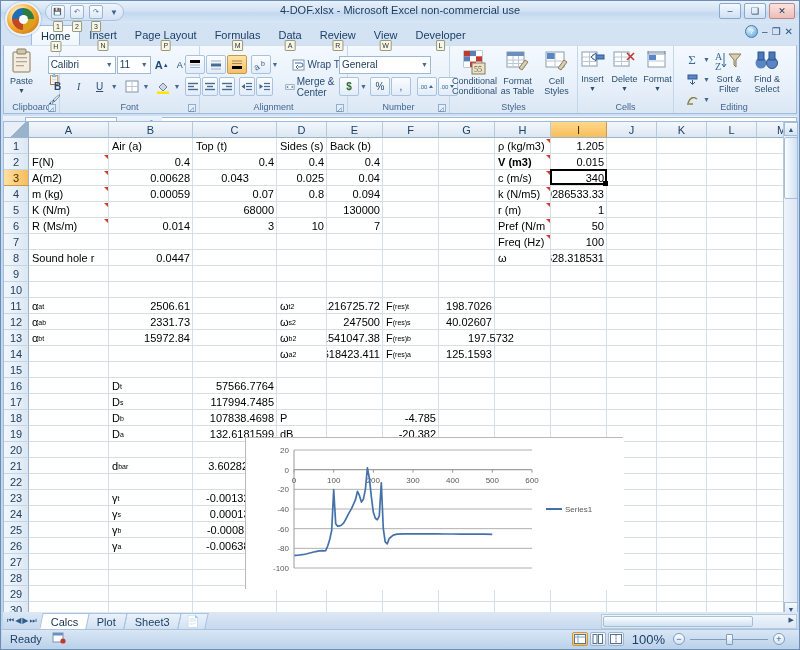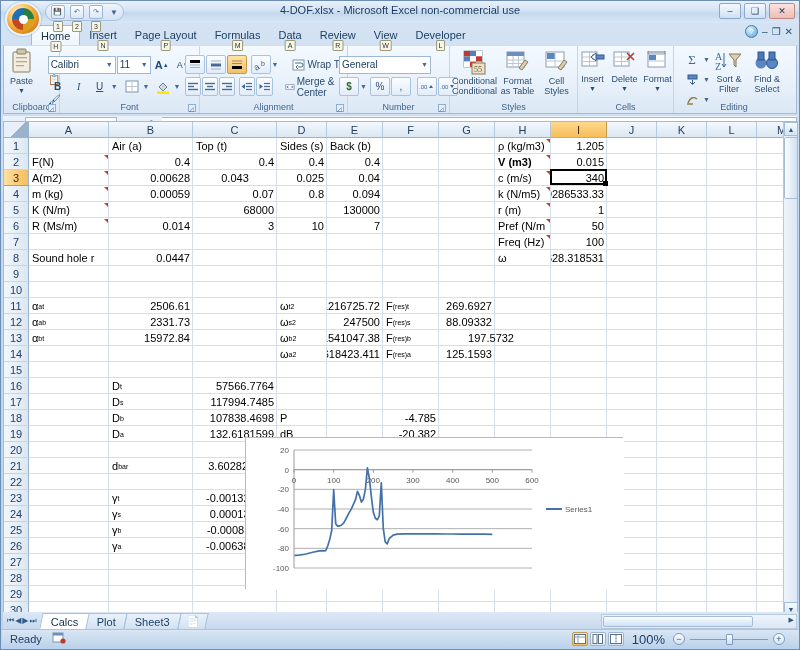--- a/index.html
+++ b/index.html
@@ -926,30 +926,30 @@
         <div class="cell r" style="left: 522px; top: 112px; width: 56px;">
           <span>628.318531</span>
         </div>
         <div class="cell r" style="left: 80px; top: 160px; width: 84px;">
           <span>2506.61</span>
         </div>
         <div class="cell r" style="left: 298px; top: 160px; width: 56px;">
           <span>1216725.72</span>
         </div>
         <div class="cell r" style="left: 410px; top: 160px; width: 56px;">
-          <span>269.6927</span>
+          <span>198.7026</span>
         </div>
         <div class="cell r" style="left: 80px; top: 176px; width: 84px;">
           <span>2331.73</span>
         </div>
         <div class="cell r" style="left: 298px; top: 176px; width: 56px;">
           <span>247500</span>
         </div>
         <div class="cell r" style="left: 410px; top: 176px; width: 56px;">
-          <span>88.09332</span>
+          <span>40.02607</span>
         </div>
         <div class="cell r" style="left: 80px; top: 192px; width: 84px;">
           <span>15972.84</span>
         </div>
         <div class="cell r" style="left: 298px; top: 192px; width: 56px;">
           <span>1541047.38</span>
         </div>
         <div class="cell r" style="left: 432px; top: 192px; width: 56px;">
           <span>197.5732</span>
         </div>

